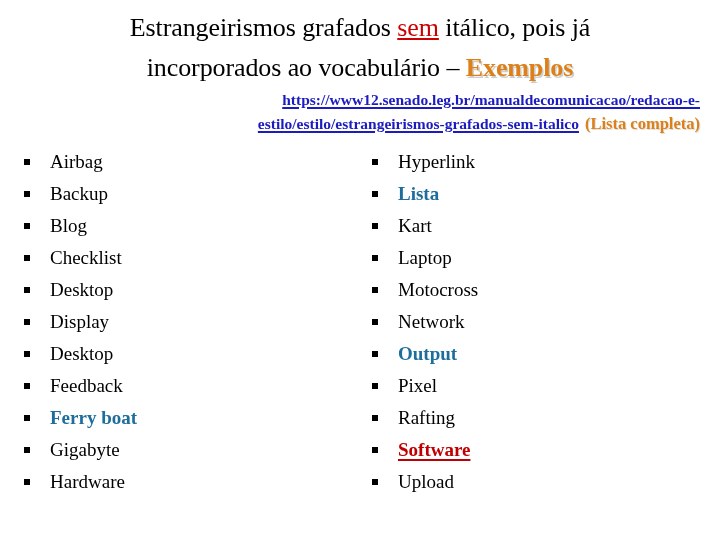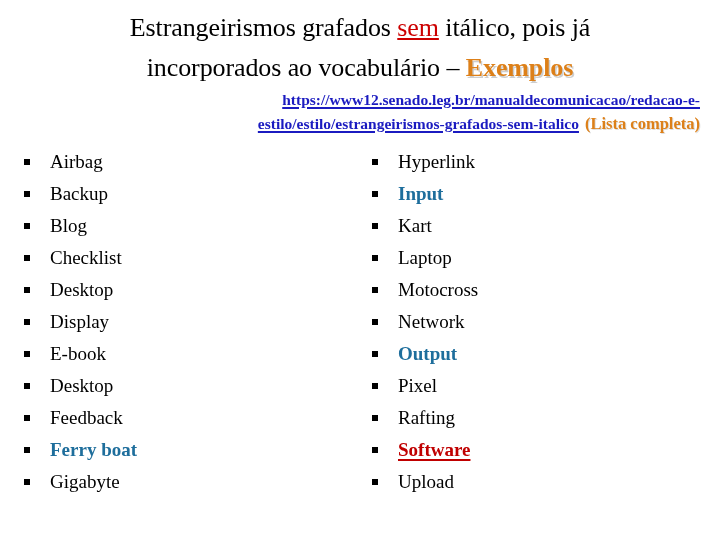--- a/index.html
+++ b/index.html
@@ -154,32 +154,32 @@
   <div class="columns">
 
     <div class="col col-left">
       <ul class="wordlist" id="list-left">
           <li class=""><span class="bullet"></span><span class="label">Airbag</span></li>
           <li class=""><span class="bullet"></span><span class="label">Backup</span></li>
           <li class=""><span class="bullet"></span><span class="label">Blog</span></li>
           <li class=""><span class="bullet"></span><span class="label">Checklist</span></li>
           <li class=""><span class="bullet"></span><span class="label">Desktop</span></li>
           <li class=""><span class="bullet"></span><span class="label">Display</span></li>
-          <li class=""><span class="bullet"></span><span class="label">E-book</span></li>
           <li class=""><span class="bullet"></span><span class="label">Desktop</span></li>
           <li class=""><span class="bullet"></span><span class="label">Feedback</span></li>
           <li class="hl-blue"><span class="bullet"></span><span class="label">Ferry boat</span></li>
           <li class=""><span class="bullet"></span><span class="label">Gigabyte</span></li>
+          <li class=""><span class="bullet"></span><span class="label">Hardware</span></li>
         </ul>
     </div>
 
     <div class="col col-right">
       <ul class="wordlist" id="list-right">
           <li class=""><span class="bullet"></span><span class="label">Hyperlink</span></li>
-          <li class="hl-blue"><span class="bullet"></span><span class="label">Input</span></li>
+          <li class="hl-blue"><span class="bullet"></span><span class="label">Lista</span></li>
           <li class=""><span class="bullet"></span><span class="label">Kart</span></li>
           <li class=""><span class="bullet"></span><span class="label">Laptop</span></li>
           <li class=""><span class="bullet"></span><span class="label">Motocross</span></li>
           <li class=""><span class="bullet"></span><span class="label">Network</span></li>
           <li class="hl-blue"><span class="bullet"></span><span class="label">Output</span></li>
           <li class=""><span class="bullet"></span><span class="label">Pixel</span></li>
           <li class=""><span class="bullet"></span><span class="label">Rafting</span></li>
           <li class="hl-red"><span class="bullet"></span><span class="label">Software</span></li>
           <li class=""><span class="bullet"></span><span class="label">Upload</span></li>
         </ul>

